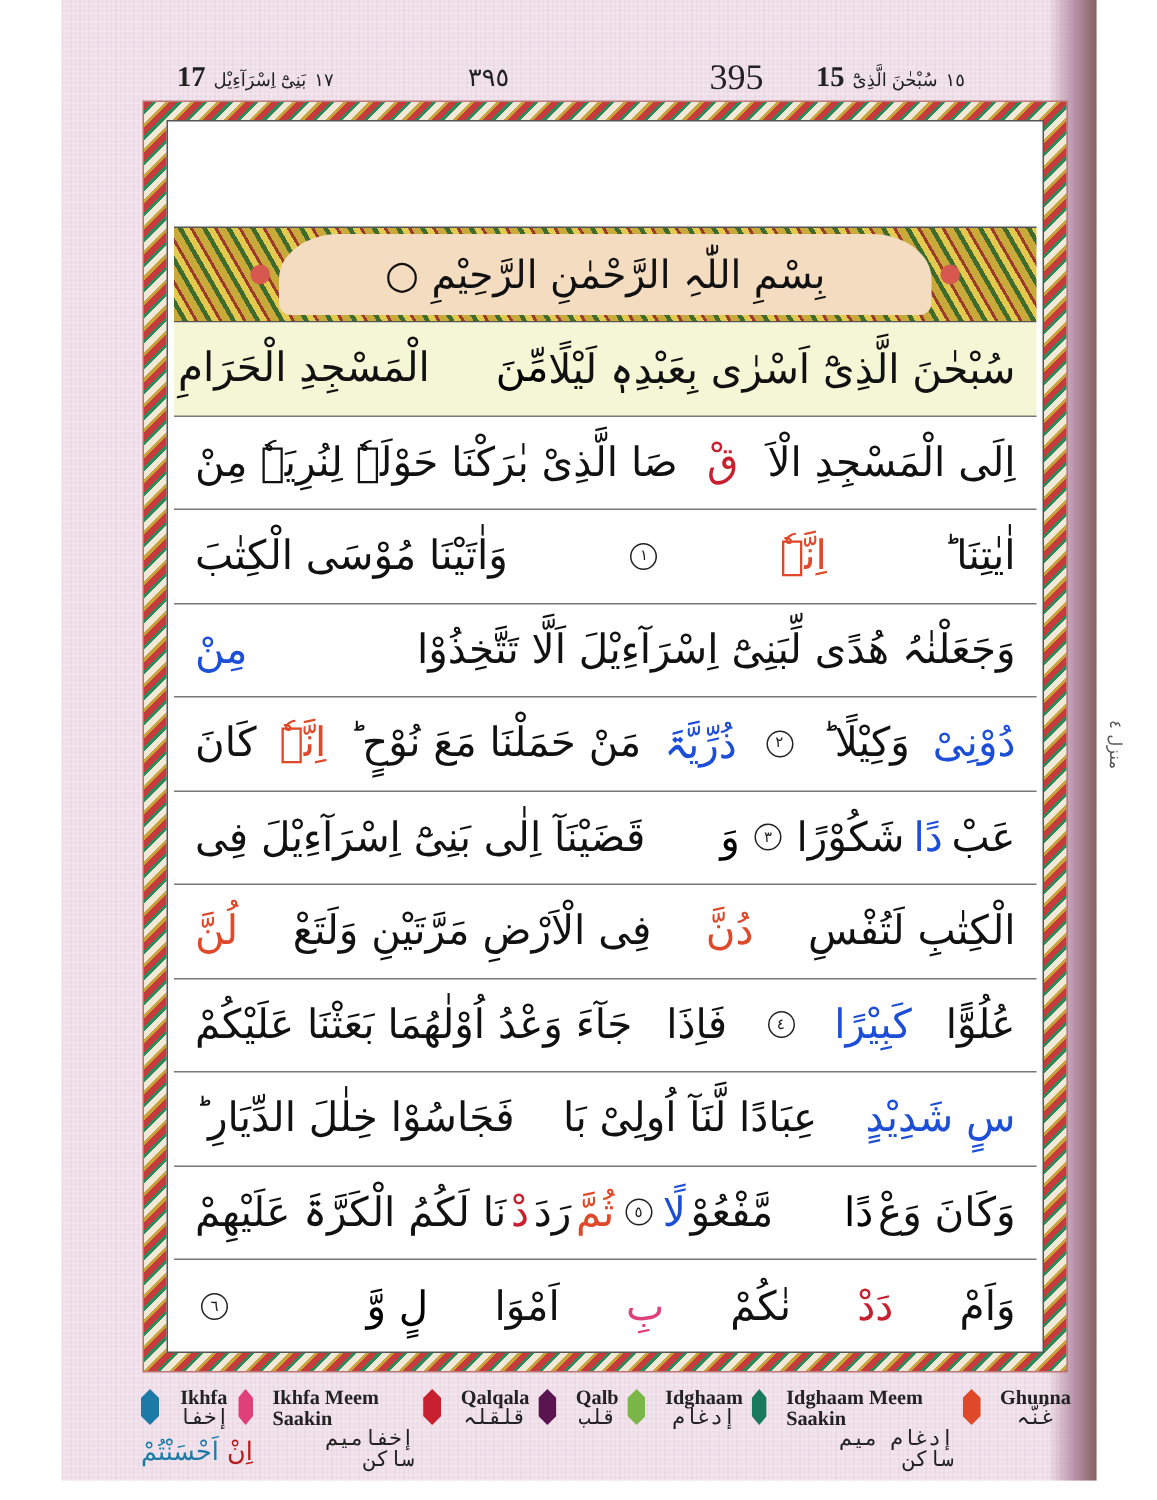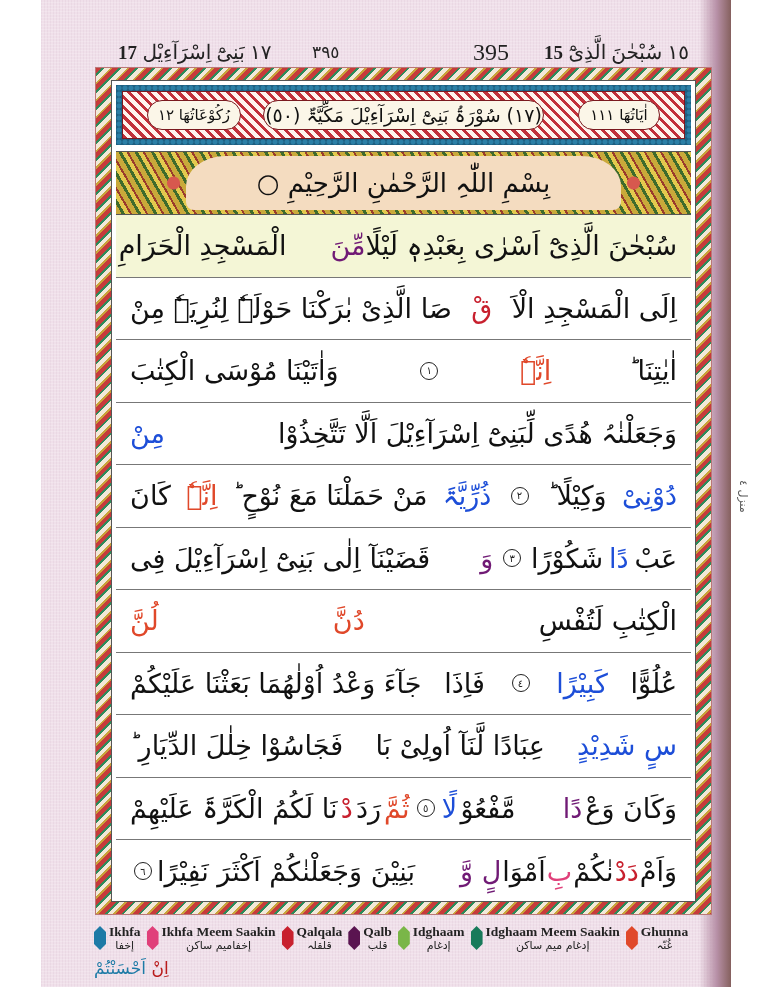--- a/index.html
+++ b/index.html
@@ -14,21 +14,21 @@
       repeating-linear-gradient(0deg, rgba(255,255,255,0.18) 0 1px, transparent 1px 3px),
       repeating-linear-gradient(90deg, rgba(200,170,190,0.15) 0 1px, transparent 1px 3px);
   }
   .page-shade {
     position: absolute; right: 0; top: 0; width: 32px; height: 100%;
     background: linear-gradient(90deg, rgba(220,190,210,0) 0%, #b891a8 55%, #85605e 100%);
   }
   
   .hdr { position: absolute; top: 40px; height: 24px; font-family: "DejaVu Serif", serif; color: #222; font-size: 17px; line-height: 24px; }
   .hdr .num { font-family: "Liberation Serif", serif; font-weight: bold; font-size: 19px; }
-  .hdr .ar { font-family: Liberation Serif, serif; font-size: 20px; }
+  .hdr .ar { font-family: Liberation Sans, sans-serif; font-size: 12px; }
   .hdr-left { left: 77px; }
   .hdr-left .ar-num { margin-right: 6px; }
   .hdr-center-a { left: 271px; font-family: "DejaVu Sans", sans-serif; font-size: 17px; }
   .hdr-center-b { left: 432px; font-family: "Liberation Serif", serif; font-size: 24px; }
   .hdr-right { left: 503px; }
 
   
   .side-note {
     position: absolute; left: 55px; width: 24px; writing-mode: vertical-rl; transform: rotate(180deg);
     font-size: 12px; color: #333; white-space: nowrap;
@@ -94,34 +94,34 @@
     height: 62.5px; border-bottom: 1px solid #777; box-sizing: border-box;
     display: flex; align-items: center; justify-content: space-between;
     direction: rtl; padding: 0 14px; font-size: 27px; color: #111; white-space: nowrap;
   }
   .line:last-child { border-bottom: none; }
   .line.hl { background: #f4f6d6; }
   .line .w { display: inline-block; }
   .c-ikhfa { color: #1d4ed8; }
   .c-ikhfa-meem { color: #e0407a; }
   .c-qalqala { color: #c8202e; }
-  .c-idghaam { color: #701a75; margin-left: 44px; }
+  .c-idghaam { color: #000000; margin-left: 44px; }
   .c-ghunna { color: #e0482a; }
   .ayah-mark {
     display: inline-flex; width: 16px; height: 16px; border: 1px solid #222; border-radius: 50%;
     font-size: 10px; align-items: center; justify-content: center; margin: 0 4px; vertical-align: middle; color:#222;
   }
 
   
   .legend { position: absolute; left: 94px; top: 925px; width: 620px; height: 40px; display: flex; gap: 6px; }
-  .legend-item { display: flex; align-items: flex-start; gap: 3px; justify-content: space-between; }
+  .legend-item { display: flex; align-items: flex-start; gap: 13px; justify-content: space-between; }
   .gem { width: 12px; height: 24px; clip-path: polygon(50% 0, 100% 25%, 100% 75%, 50% 100%, 0 75%, 0 25%); margin-top: 1px; }
   .legend-text { display: flex; flex-direction: column; align-items: center; }
   .legend-en { font-family: "Liberation Serif", serif; font-weight: bold; font-size: 13.5px; color: #222; line-height: 14px; }
-  .legend-ar { font-size: 11px; color: #222; line-height: 14px; direction: rtl; }
+  .legend-ar { font-size: 14px; color: #222; line-height: 14px; direction: rtl; font-family: Liberation Mono, monospace; }
   .example {
     position: absolute; left: 94px; top: 958px; font-size: 17px; color: #1d7aa6; direction: rtl;
   }
   .example .blk { color: #b91c1c; }
 </style>
 </head>
 <body>
 
 <div class="page">
   <div class="page-shade"></div>
@@ -140,27 +140,20 @@
   </div>
 
   <div class="side-note side-top">(٣) رکوعاتہا ١٢</div>
   <div class="side-note side-mid">الجزء الخامس عشر (١٥)</div>
   <div class="side-right">منزل ٤</div>
 </div>
 
 <div class="frame">
   <div class="frame-inner">
 
-    <div class="surah-box">
-      <div class="surah-inner">
-        <div class="cartouche cart-left">رُکُوْعَاتُھَا ١٢</div>
-        <div class="cartouche cart-mid">(١٧) سُوْرَۃُ بَنِیْٓ اِسْرَآءِیْلَ مَکِّیَّۃٌ (٥٠)</div>
-        <div class="cartouche cart-right">اٰیَاتُھَا ١١١</div>
-      </div>
-    </div>
 
     <div class="bism">
       <div class="bism-cloud">بِسْمِ اللّٰہِ الرَّحْمٰنِ الرَّحِیْمِ ○</div>
     </div>
 
     <div class="lines" id="lines">
         <div class="line hl">
           <span class="w">سُبْحٰنَ الَّذِیْٓ اَسْرٰی بِعَبْدِہٖ لَیْلًا</span>
           <span class="w c-idghaam">مِّنَ</span>
           <span class="w">الْمَسْجِدِ الْحَرَامِ</span>
@@ -193,20 +186,21 @@
           <span class="w">عَبْ</span>
           <span class="w c-ikhfa">دًا</span>
           <span class="w">شَکُوْرًا</span>
           <span class="ayah-mark">٣</span>
           <span class="w c-idghaam">وَ</span>
           <span class="w">قَضَیْنَآ اِلٰی بَنِیْٓ اِسْرَآءِیْلَ فِی</span>
         </div>
         <div class="line">
           <span class="w">الْکِتٰبِ لَتُفْسِ</span>
           <span class="w c-ghunna">دُنَّ</span>
+          <span class="w">فِی الْاَرْضِ مَرَّتَیْنِ وَلَتَعْ</span>
           <span class="w c-ghunna">لُنَّ</span>
         </div>
         <div class="line">
           <span class="w">عُلُوًّا</span>
           <span class="w c-ikhfa">کَبِیْرًا</span>
           <span class="ayah-mark">٤</span>
           <span class="w">فَاِذَا</span>
           <span class="w">جَآءَ وَعْدُ اُوْلٰھُمَا بَعَثْنَا عَلَیْکُمْ</span>
         </div>
         <div class="line">
@@ -225,21 +219,20 @@
           <span class="w c-qalqala">دْ</span>
           <span class="w">نَا لَکُمُ الْکَرَّۃَ عَلَیْھِمْ</span>
         </div>
         <div class="line">
           <span class="w">وَاَمْ</span>
           <span class="w c-qalqala">دَدْ</span>
           <span class="w">نٰکُمْ</span>
           <span class="w c-ikhfa-meem">بِ</span>
           <span class="w">اَمْوَا</span>
           <span class="w c-idghaam">لٍ وَّ</span>
-          <span class="w">بَنِیْنَ وَجَعَلْنٰکُمْ اَکْثَرَ نَفِیْرًا</span>
           <span class="ayah-mark">٦</span>
         </div>
       </div>
   </div>
 </div>
 
 <div class="legend" id="legend">
     <div class="legend-item">
       <span class="gem" style="background: rgb(29, 122, 166);"></span>
       <div class="legend-text">

